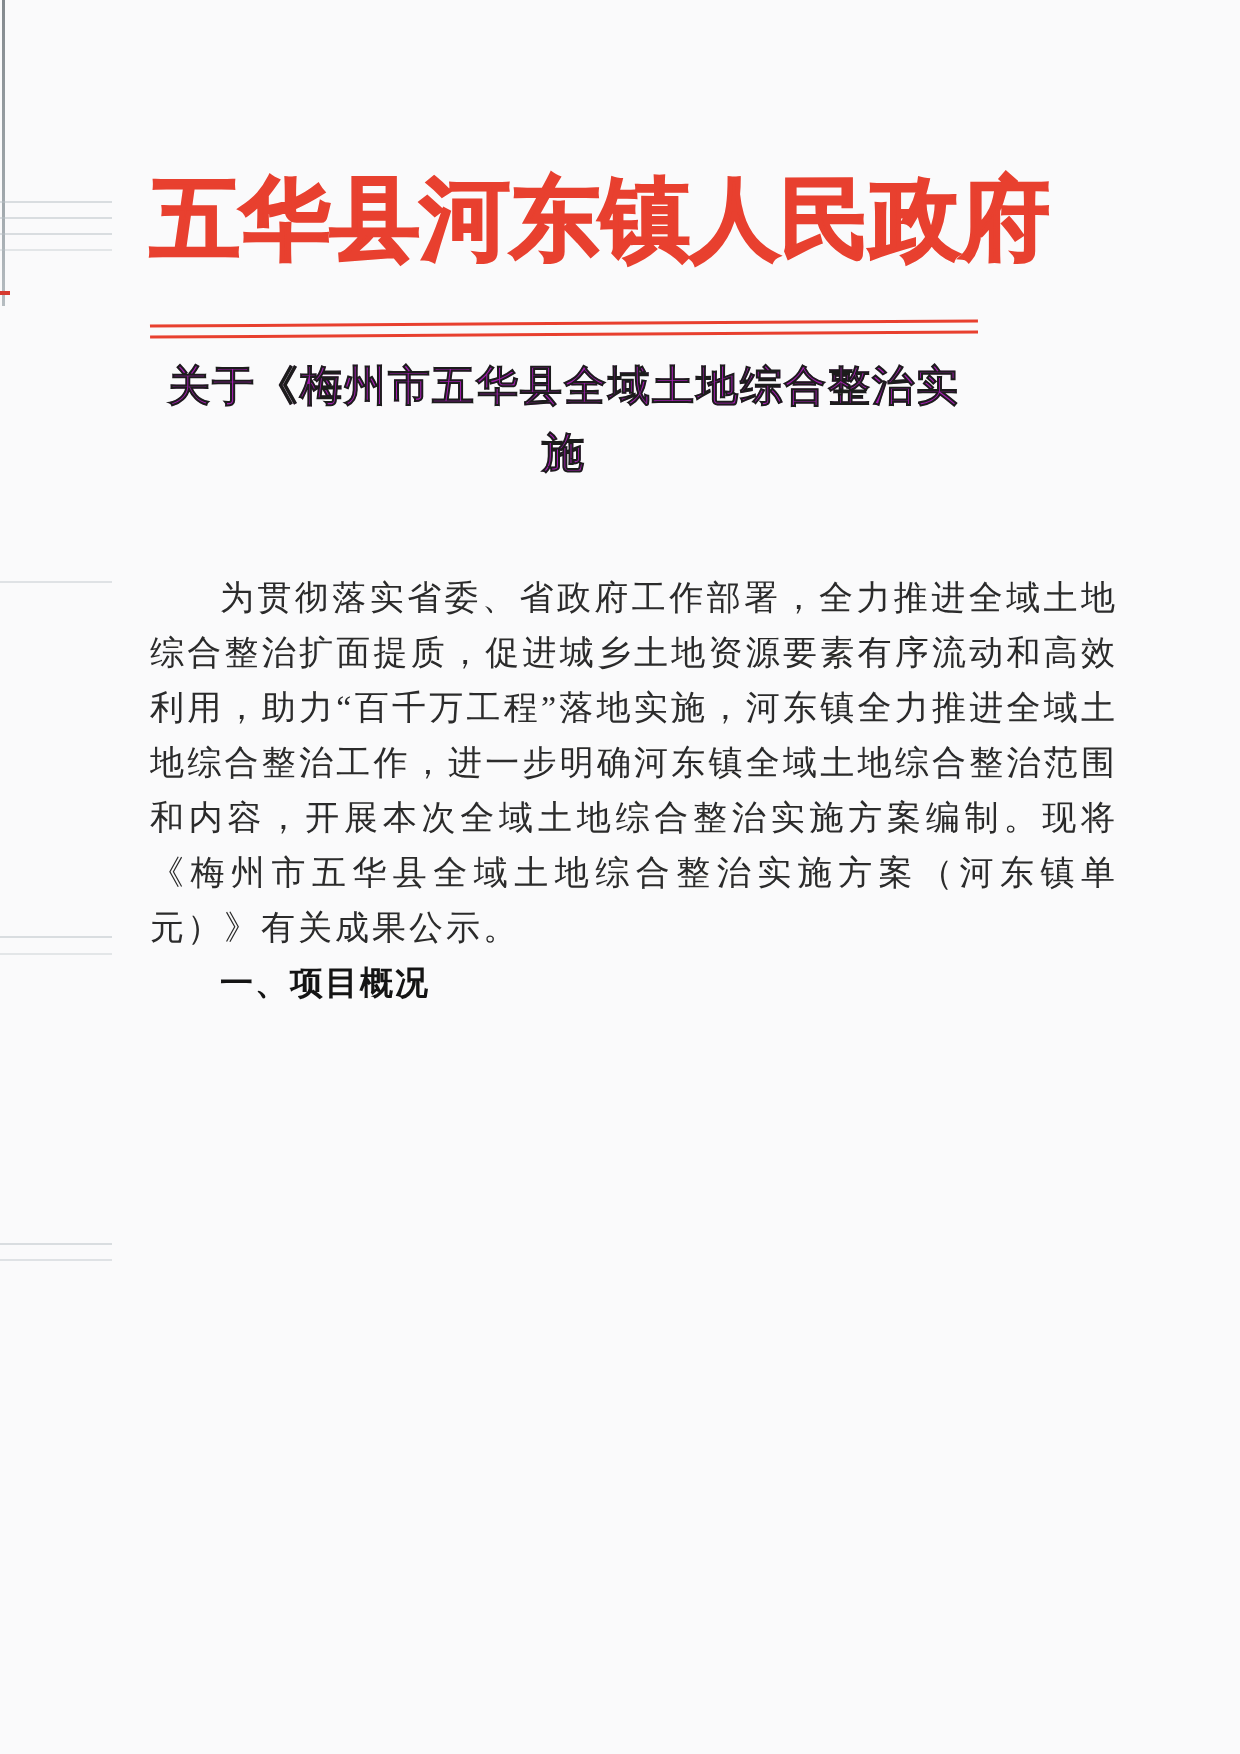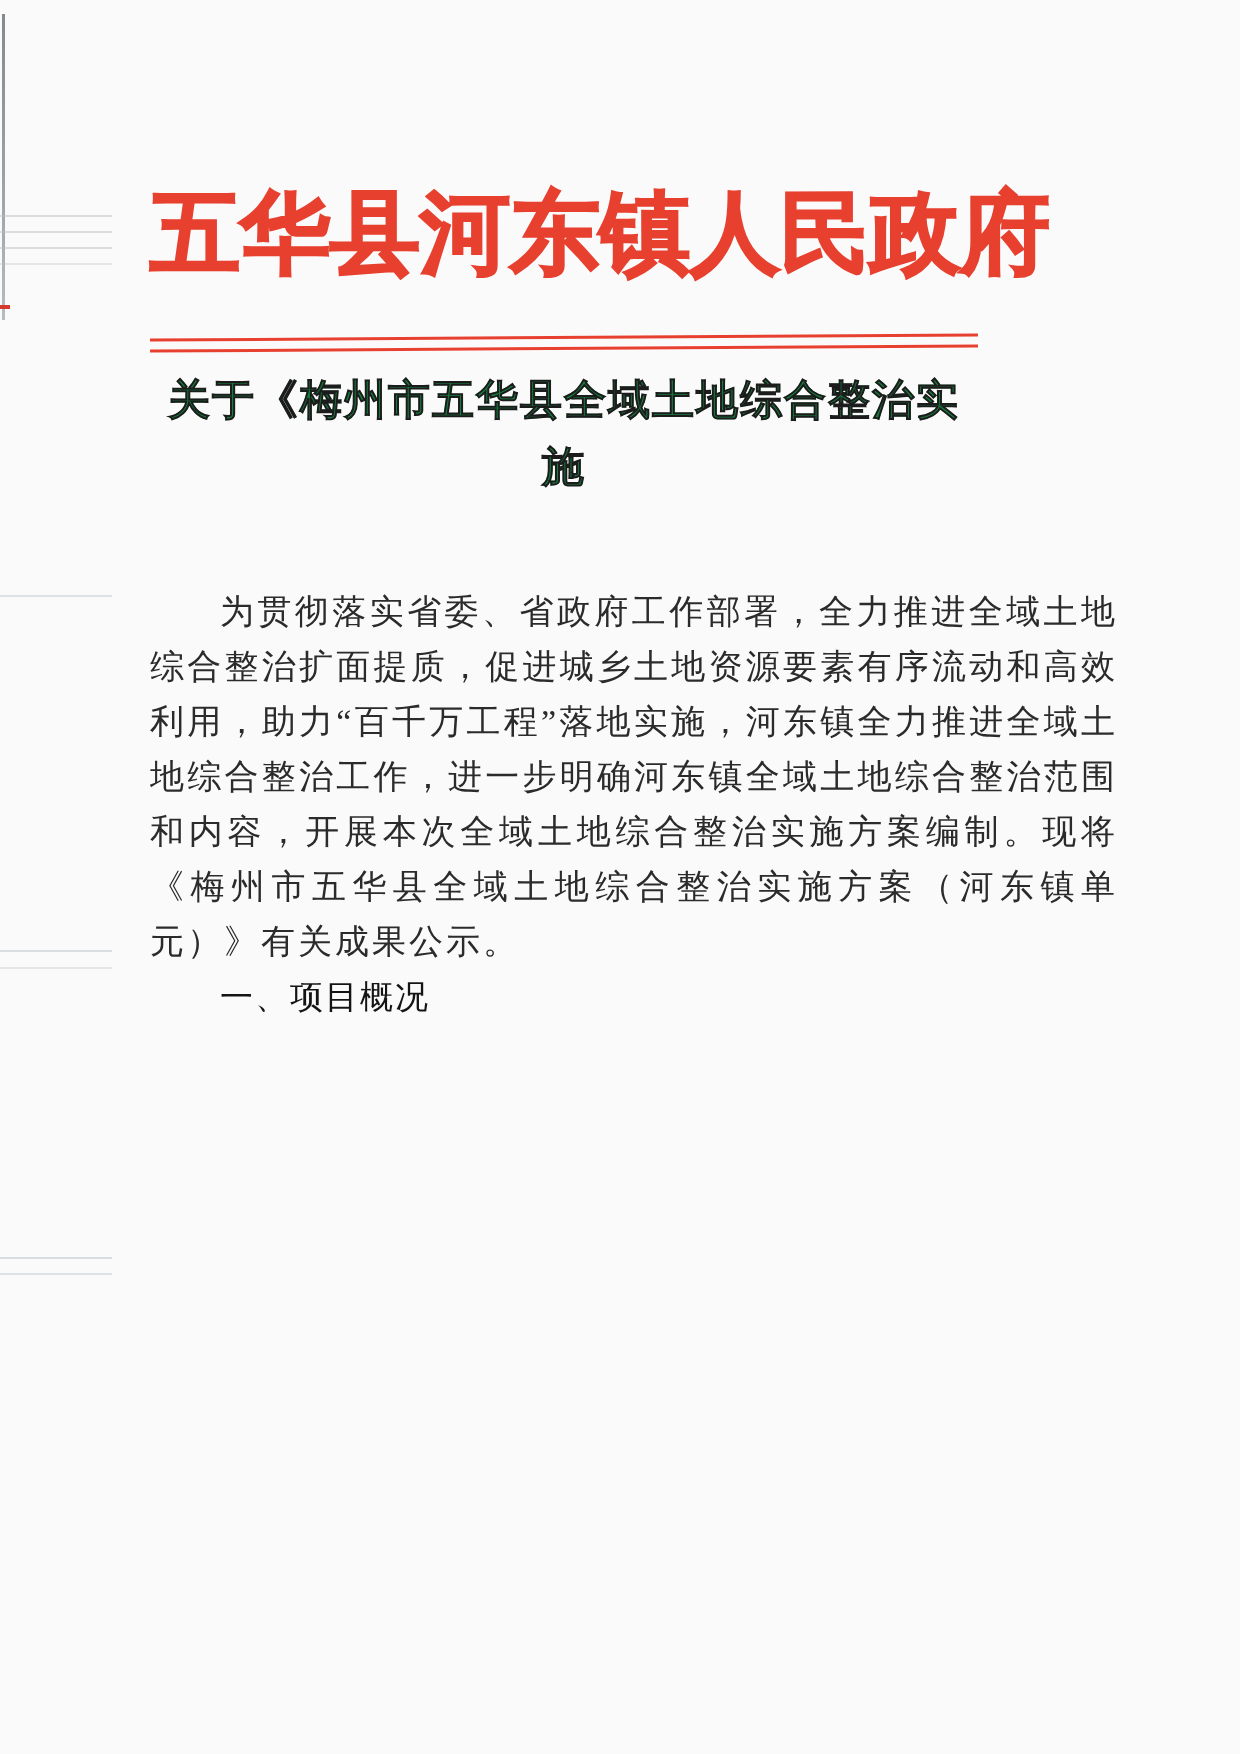--- a/index.html
+++ b/index.html
@@ -10,21 +10,20 @@
     width: 1240px;
     height: 1754px;
     background: #fafafb;
     position: relative;
     overflow: hidden;
     font-family: "Liberation Serif", "DejaVu Serif", serif;
   }
   .page {
     position: absolute;
     inset: 0;
-    margin-top: 14px;
   }
 
   
   .edge-vline {
     position: absolute;
     left: 2px;
     top: 0;
     width: 3px;
     height: 306px;
     background: linear-gradient(180deg, #6f767b 0%, #8d969b 60%, #aab2b7 100%);
@@ -93,21 +92,21 @@
   }
 
   
   .doc-title {
     position: absolute;
     left: 150px;
     top: 352px;
     width: 828px;
     margin: 0;
     text-align: center;
-    color: #15803d;
+    color: #a21caf;
     font-family: "DejaVu Serif", "Liberation Serif", serif;
     font-size: 42px;
     font-weight: 700;
     line-height: 67px;
     letter-spacing: 2px;
     -webkit-text-stroke: 0.7px #1c1c1c;
   }
   .doc-title span { display: block; }
 
   
@@ -124,21 +123,21 @@
   }
   .para {
     margin: 0;
     text-indent: 70px;
   }
   .section-heading {
     margin: 0;
     text-indent: 70px;
     font-family: "Liberation Sans", "DejaVu Sans", sans-serif;
     font-size: 33px;
-    font-weight: 400;
+    font-weight: 700;
     line-height: 55px;
     letter-spacing: 2px;
     color: #141414;
   }
 </style>
 </head>
 <body>
 
 <div class="page">
 

